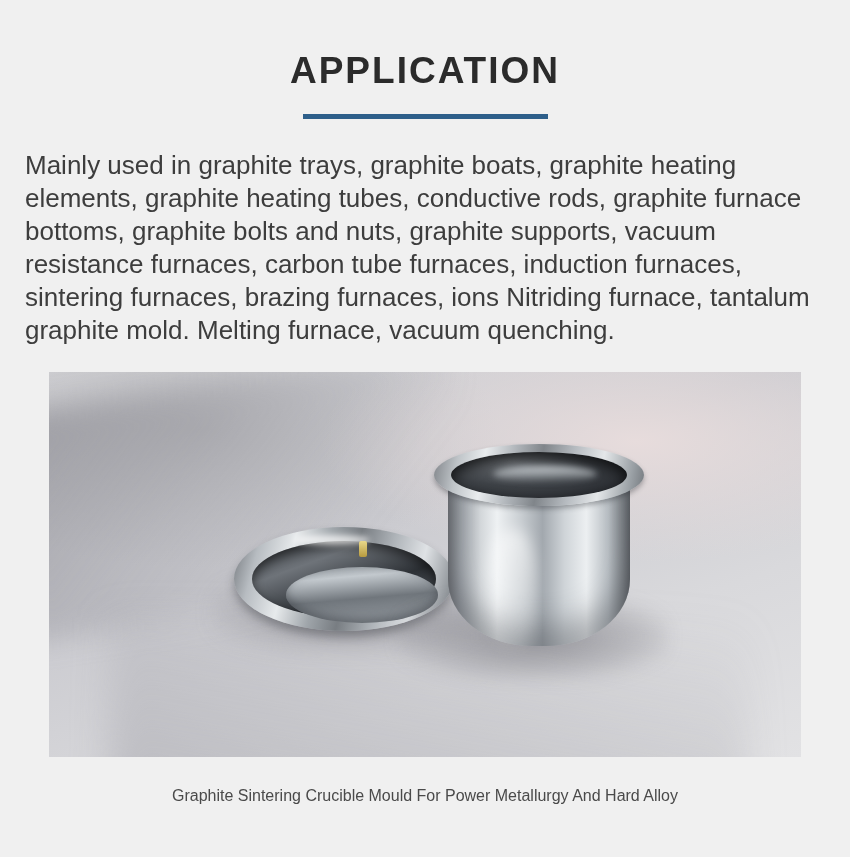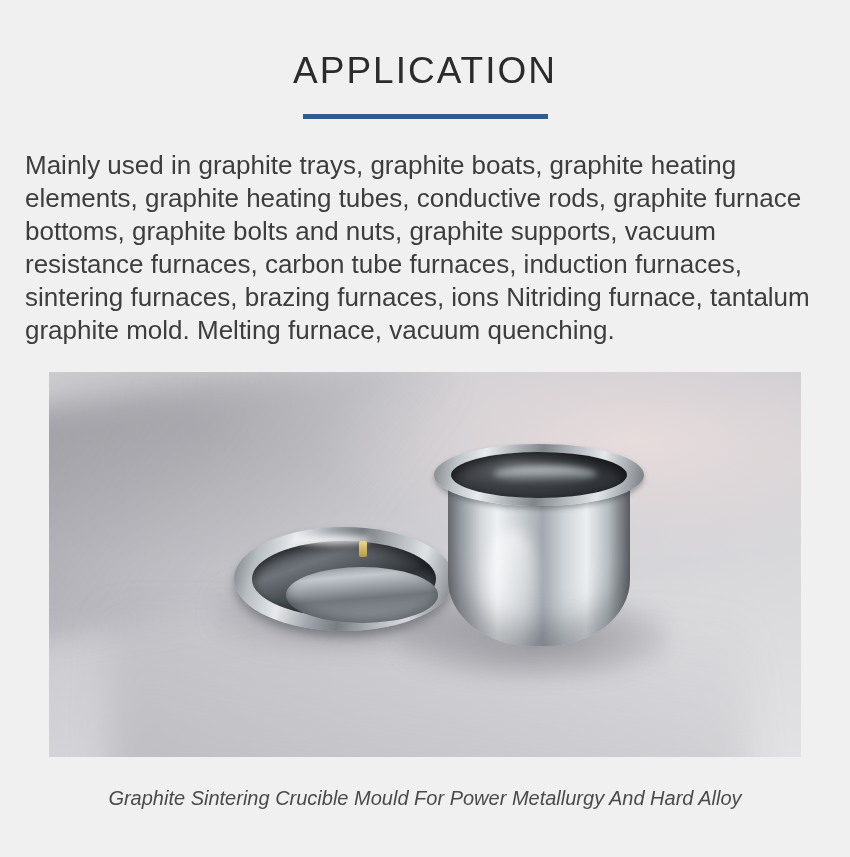--- a/index.html
+++ b/index.html
@@ -17,21 +17,21 @@
   .page {
     position: relative;
     width: 850px;
     height: 857px;
     background: #f0f0f0;
     box-sizing: border-box;
   }
   .title {
     text-align: center;
     font-size: 37px;
-    font-weight: normal;
+    font-weight: bold;
     letter-spacing: 2px;
     color: #2b2b2b;
     margin: 0;
     padding-top: 50px;
   }
   .title-rule {
     width: 245px;
     height: 5px;
     background: #2e5f8a;
     margin: 22px auto 0 auto;
@@ -221,23 +221,22 @@
     width: 8px;
     height: 16px;
     background: linear-gradient(180deg, #e9d88a, #b79a3f);
     border-radius: 2px;
     filter: blur(0.4px);
   }
 
   .caption {
     margin: 30px 25px 0 25px;
     text-align: center;
-    font-size: 20px;
+    font-size: 16px;
     color: #4a4a4a;
-    font-style: italic;
   }
 </style>
 </head>
 <body>
 
 <div class="page">
 
   <h1 class="title">APPLICATION</h1>
   <div class="title-rule"></div>
 

